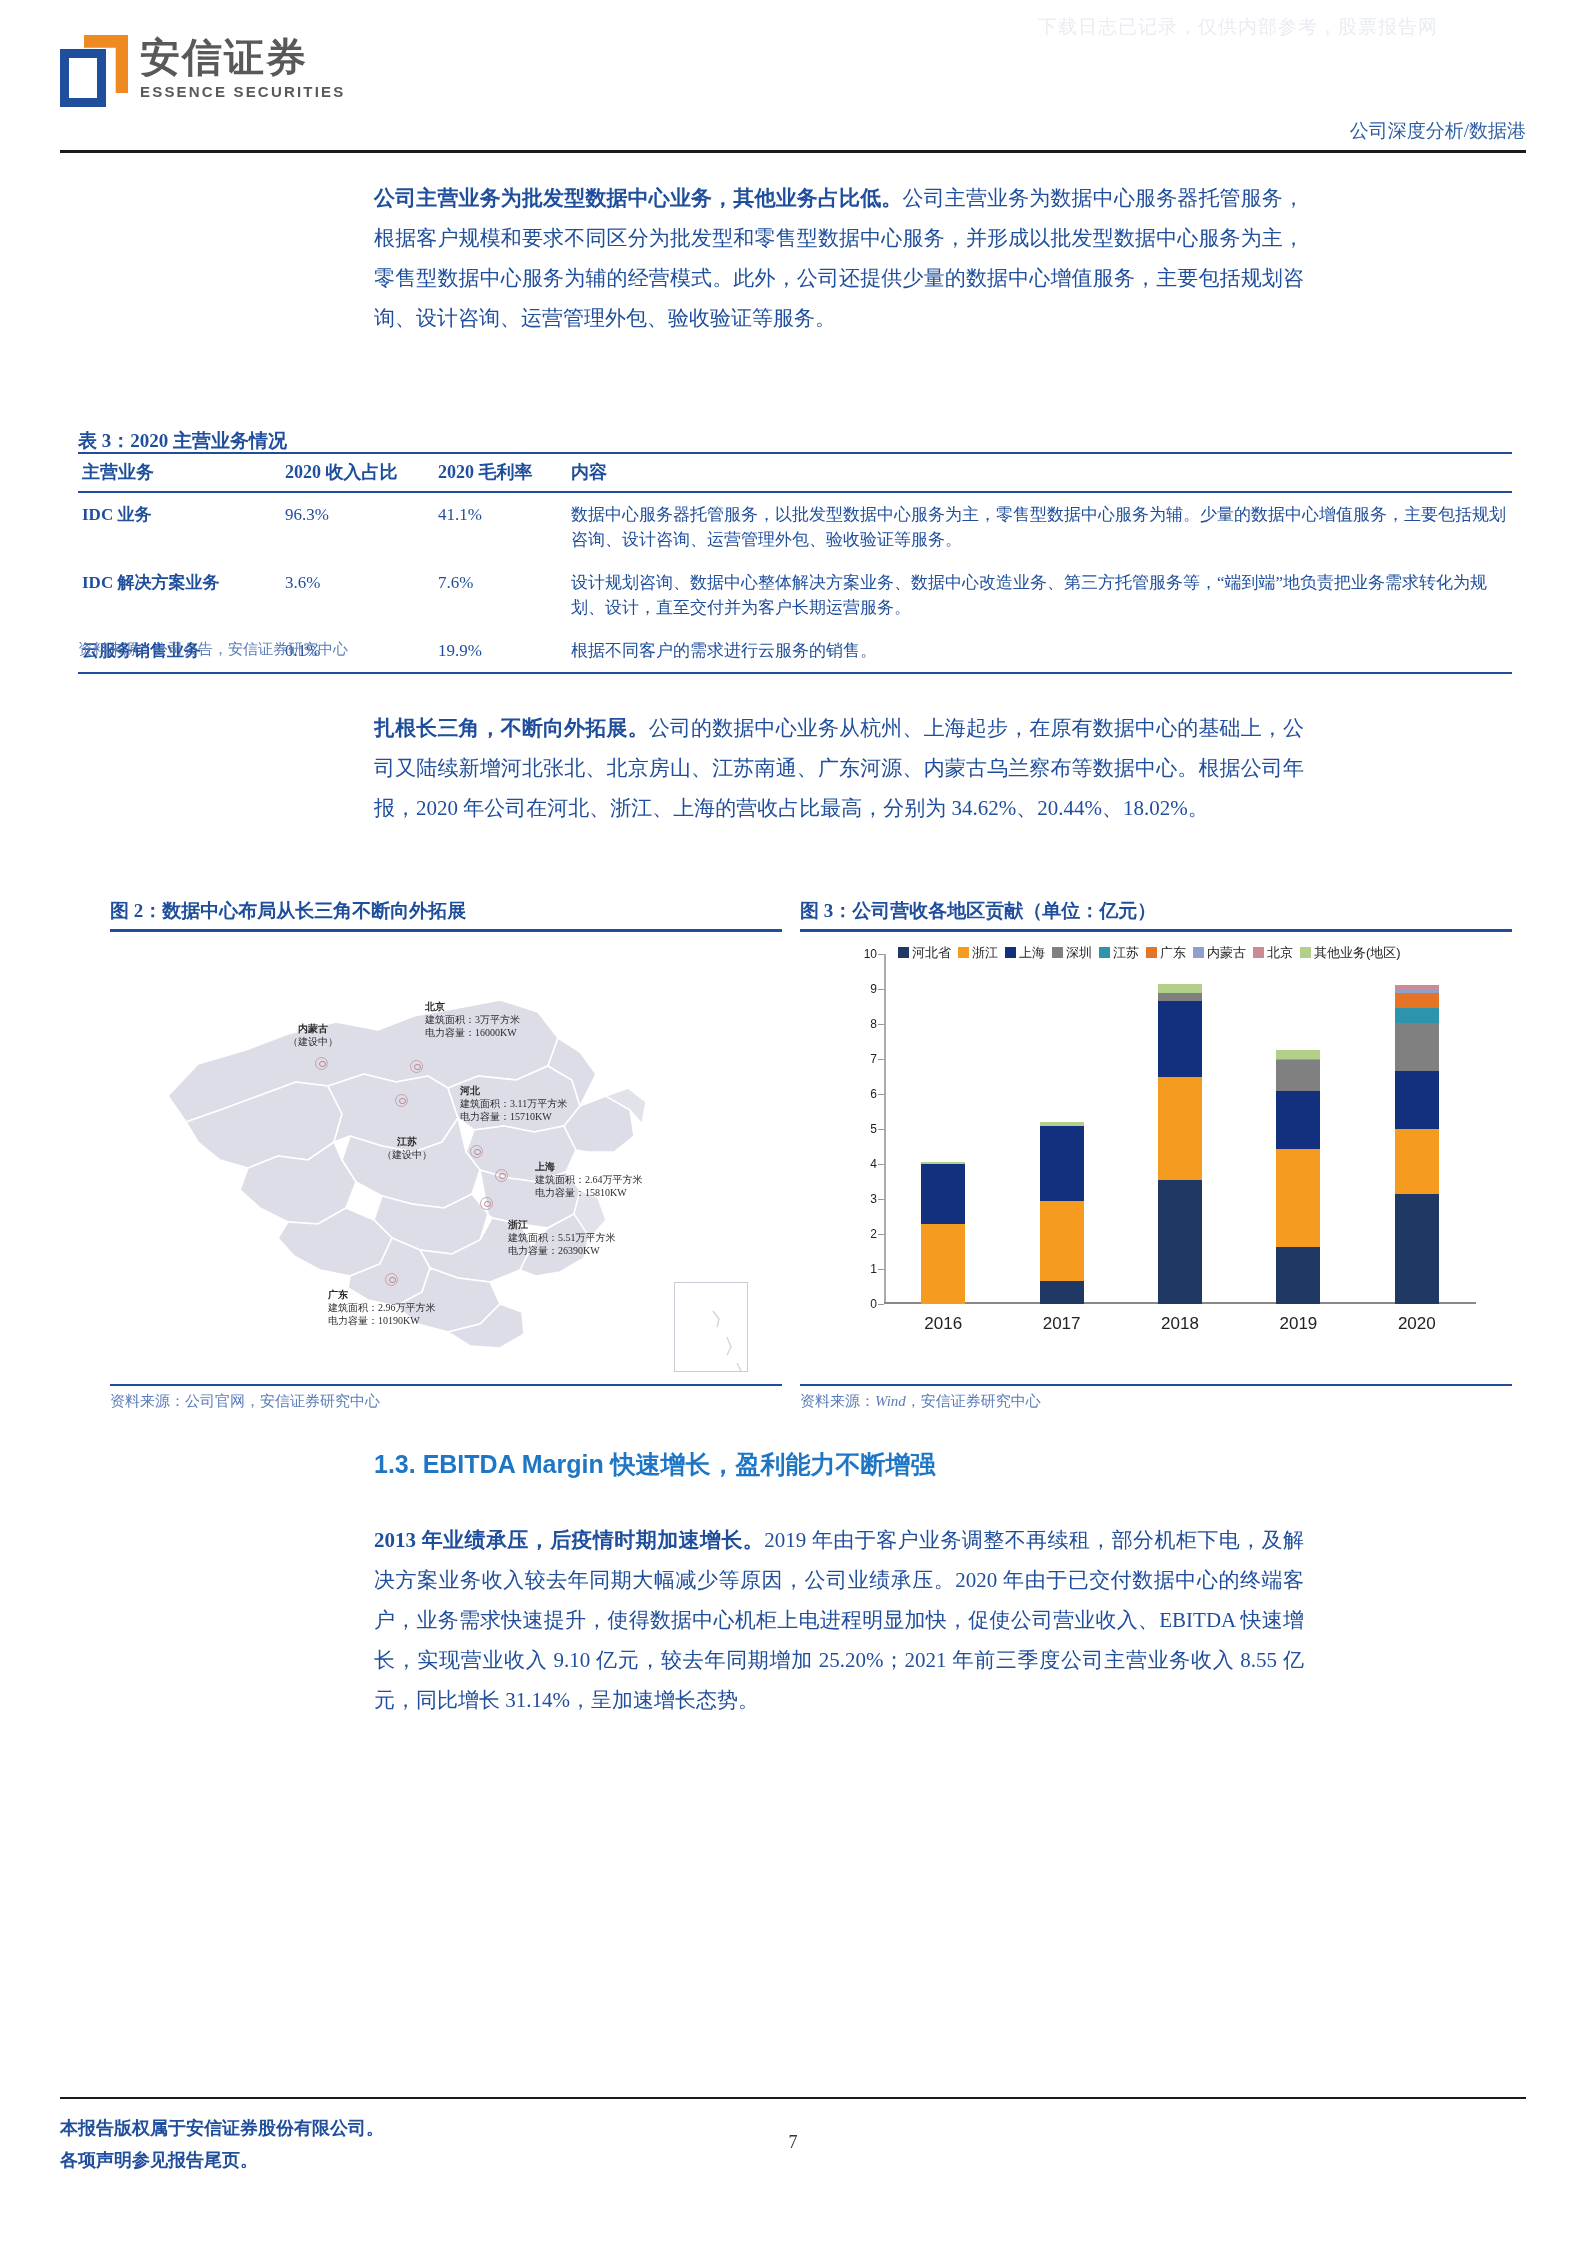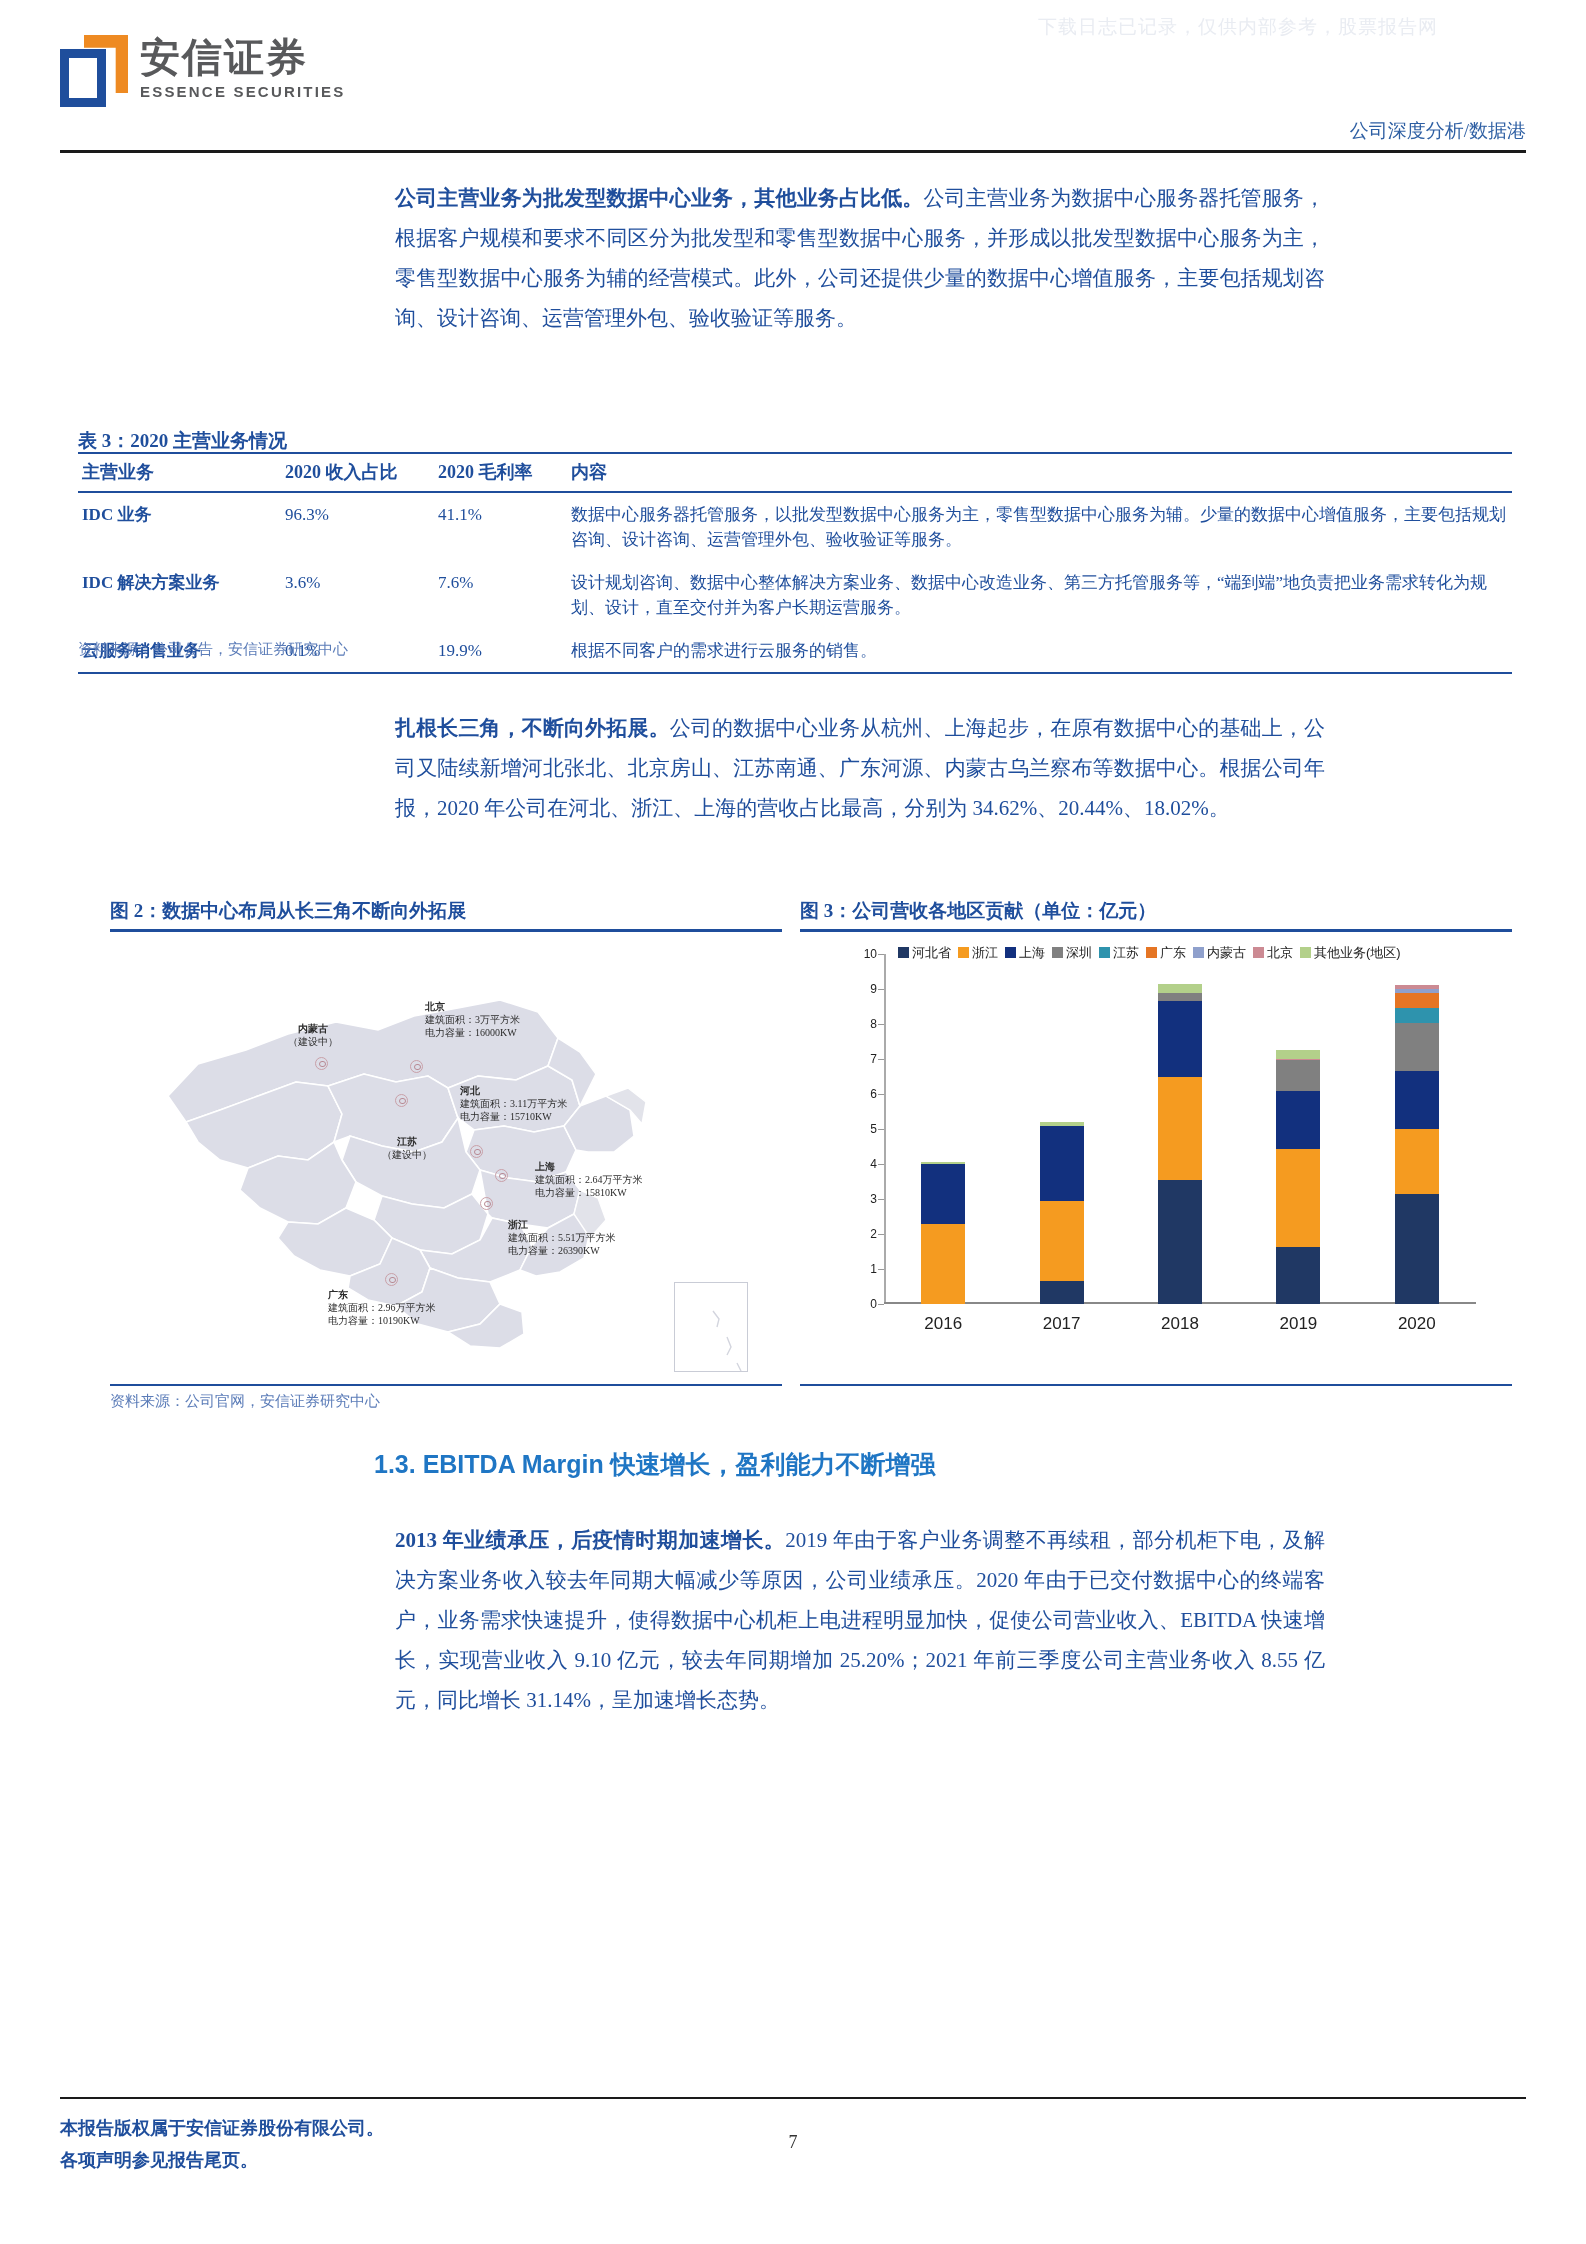--- a/index.html
+++ b/index.html
@@ -29,21 +29,21 @@
   .logo-text .cn{font-family:"DejaVu Sans",sans-serif;font-weight:bold;font-size:40px;color:#58595B;letter-spacing:2px;line-height:44px;}
   .logo-text .en{font-family:"Liberation Sans",sans-serif;font-weight:bold;font-size:15px;color:#58595B;letter-spacing:2.2px;margin-top:4px;}
 
   .header-right{position:absolute;right:60px;top:118px;font-size:19px;color:#2E5FA3;font-family:"Liberation Serif",serif;}
   .header-rule{position:absolute;left:60px;right:60px;top:150px;height:3px;background:#1a1a1a;}
 
   
   .para{
     position:absolute;
     font-size:21px;line-height:40px;color:#1F4E9C;
-    text-align:justify;font-family:"Liberation Serif",serif;margin-left:21px;
+    text-align:justify;font-family:"Liberation Serif",serif;
   }
   .para b{font-weight:bold;}
   .p1{left:374px;top:178px;width:930px;}
   .p2{left:374px;top:708px;width:930px;}
   .p3{left:374px;top:1520px;width:930px;}
 
   
   .tbl-title{position:absolute;left:78px;top:428px;font-size:19px;font-weight:bold;color:#1F4E9C;font-family:"Liberation Serif",serif;}
   .tbl-wrap{position:absolute;left:78px;top:452px;width:1434px;}
   table.data{border-collapse:collapse;width:100%;font-family:"Liberation Serif",serif;}
@@ -367,20 +367,23 @@
               <div class="seg" style="height: 14.7px; background: rgb(46, 147, 173);"></div>
               <div class="seg" style="height: 48.3px; background: rgb(128, 128, 128);"></div>
               <div class="seg" style="height: 57.75px; background: rgb(18, 48, 126);"></div>
               <div class="seg" style="height: 65.1px; background: rgb(245, 155, 32);"></div>
               <div class="seg" style="height: 109.2px; background: rgb(32, 56, 100);"></div>
             </div>
             <div class="xlabel" style="left: 532.8px;">2020</div>
           </div>
       </div>
     </div>
+    <div class="fig-src">
+      <span>资料来源：</span><i>Wind</i><span>，安信证券研究中心</span>
+    </div>
   </div>
 
   <div class="sec-h">1.3. EBITDA Margin 快速增长，盈利能力不断增强</div>
 
   <div class="para p3">
     <b>2013 年业绩承压，后疫情时期加速增长。</b><span>2019 年由于客户业务调整不再续租，部分机柜下电，及解决方案业务收入较去年同期大幅减少等原因，公司业绩承压。2020 年由于已交付数据中心的终端客户，业务需求快速提升，使得数据中心机柜上电进程明显加快，促使公司营业收入、EBITDA 快速增长，实现营业收入 9.10 亿元，较去年同期增加 25.20%；2021 年前三季度公司主营业务收入 8.55 亿元，同比增长 31.14%，呈加速增长态势。</span>
   </div>
 
   <div class="foot-rule"></div>
   <div class="foot-left">

